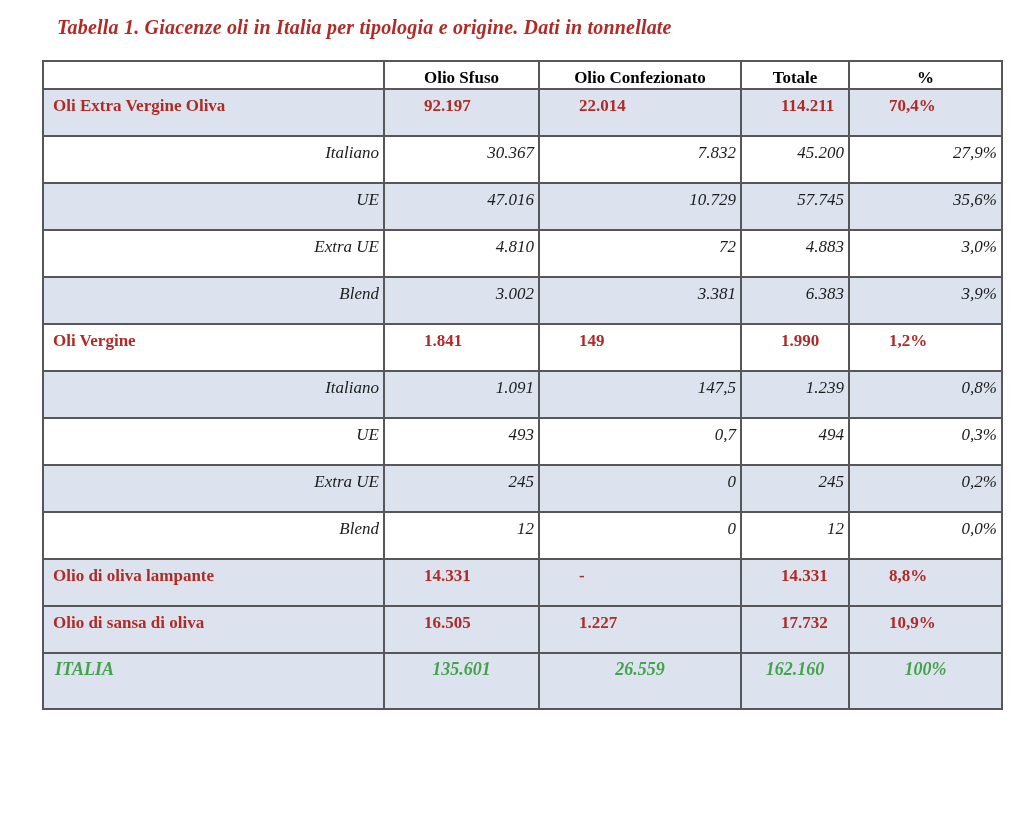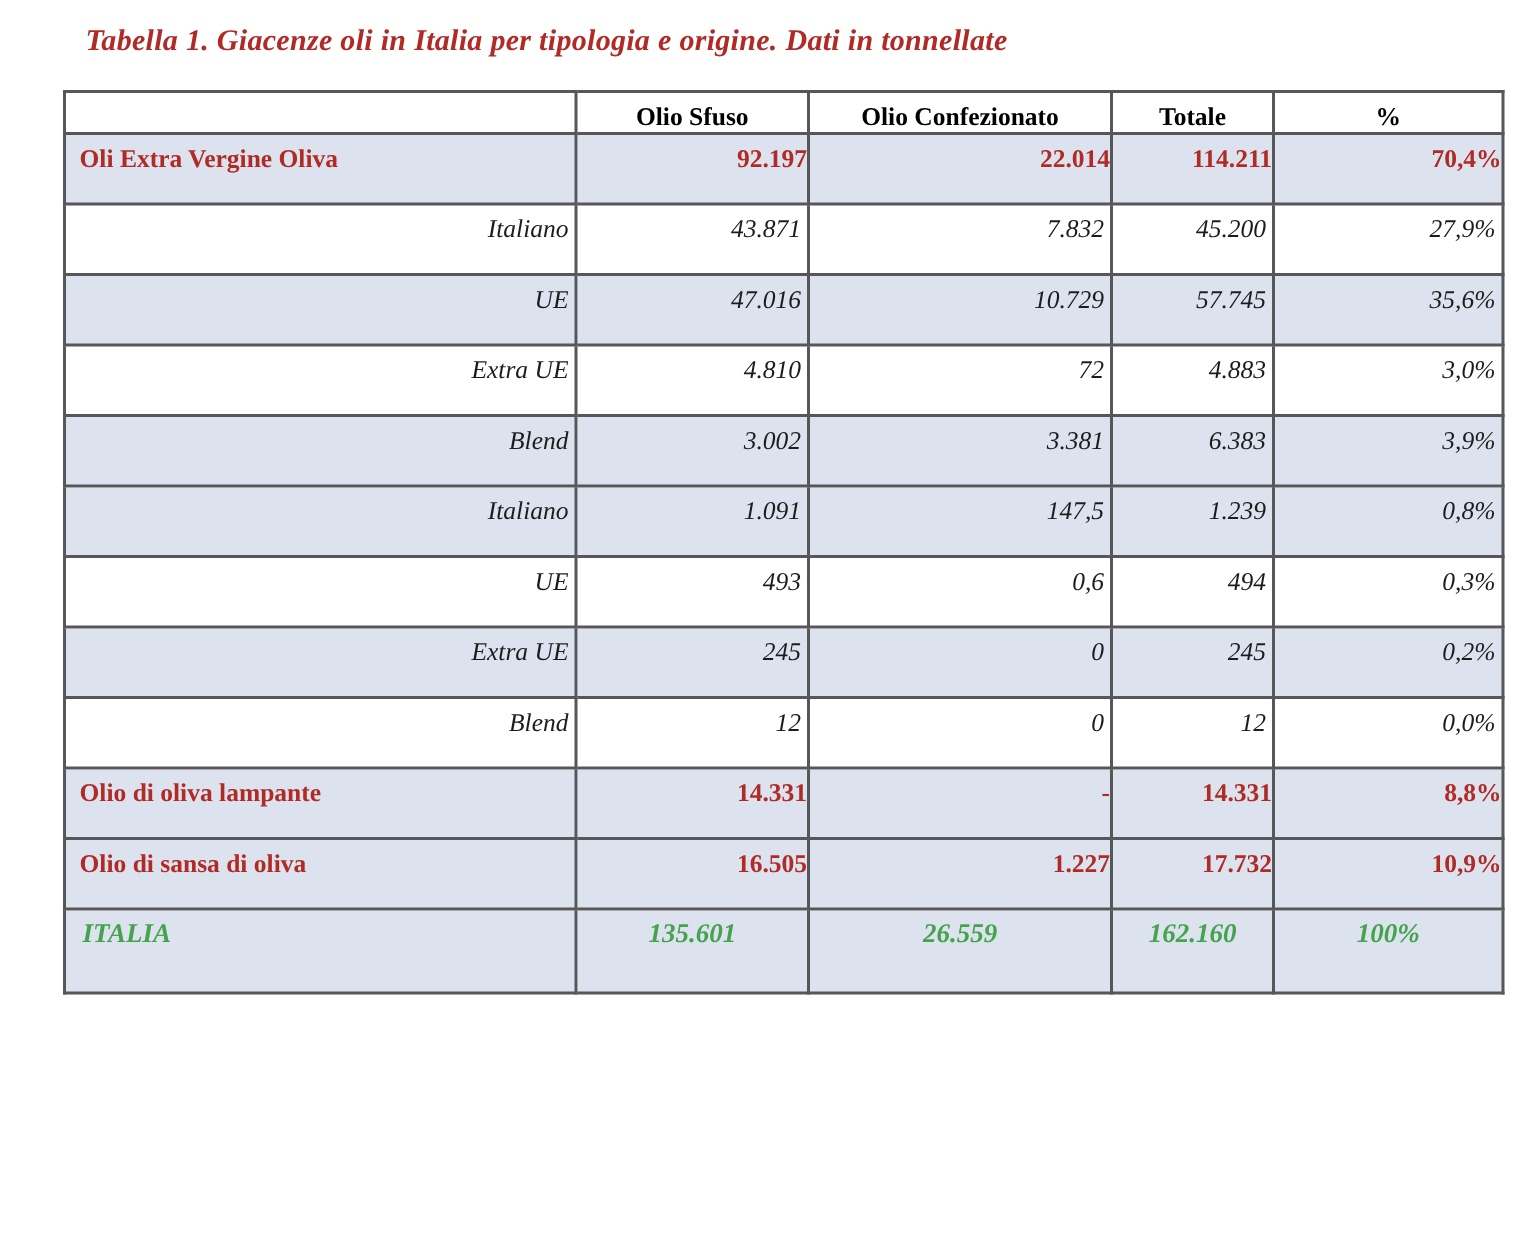--- a/index.html
+++ b/index.html
@@ -51,21 +51,22 @@
     background: #ffffff;
   }
   tbody tr { height: 47px; background: #ffffff; }
   tbody tr.shaded { background: #dce3ee; }
   tbody tr.row-total { height: 56px; border-radius: 25px; }
 
   
   tr.row-cat td {
     color: #b02b26;
     font-weight: bold;
-    text-align: right;
+    text-align: left;
+    padding-left: 39px;
   }
   tr.row-cat td:first-child {
     text-align: left;
     padding-left: 9px;
   }
   
   tr.row-sub td {
     color: #1c1c1c;
     font-style: italic;
     text-align: right;
@@ -109,21 +110,21 @@
   <tbody>
     <tr class="row-cat shaded">
       <td>Oli Extra Vergine Oliva</td>
       <td>92.197</td>
       <td>22.014</td>
       <td>114.211</td>
       <td>70,4%</td>
     </tr>
     <tr class="row-sub">
       <td>Italiano</td>
-      <td>43.871</td>
+      <td>30.367</td>
       <td>7.832</td>
       <td>45.200</td>
       <td>27,9%</td>
     </tr>
     <tr class="row-sub shaded">
       <td>UE</td>
       <td>47.016</td>
       <td>10.729</td>
       <td>57.745</td>
       <td>35,6%</td>
@@ -135,31 +136,38 @@
       <td>4.883</td>
       <td>3,0%</td>
     </tr>
     <tr class="row-sub shaded">
       <td>Blend</td>
       <td>3.002</td>
       <td>3.381</td>
       <td>6.383</td>
       <td>3,9%</td>
     </tr>
+    <tr class="row-cat">
+      <td>Oli Vergine</td>
+      <td>1.841</td>
+      <td>149</td>
+      <td>1.990</td>
+      <td>1,2%</td>
+    </tr>
     <tr class="row-sub shaded">
       <td>Italiano</td>
       <td>1.091</td>
       <td>147,5</td>
       <td>1.239</td>
       <td>0,8%</td>
     </tr>
     <tr class="row-sub">
       <td>UE</td>
       <td>493</td>
-      <td>0,6</td>
+      <td>0,7</td>
       <td>494</td>
       <td>0,3%</td>
     </tr>
     <tr class="row-sub shaded">
       <td>Extra UE</td>
       <td>245</td>
       <td>0</td>
       <td>245</td>
       <td>0,2%</td>
     </tr>

